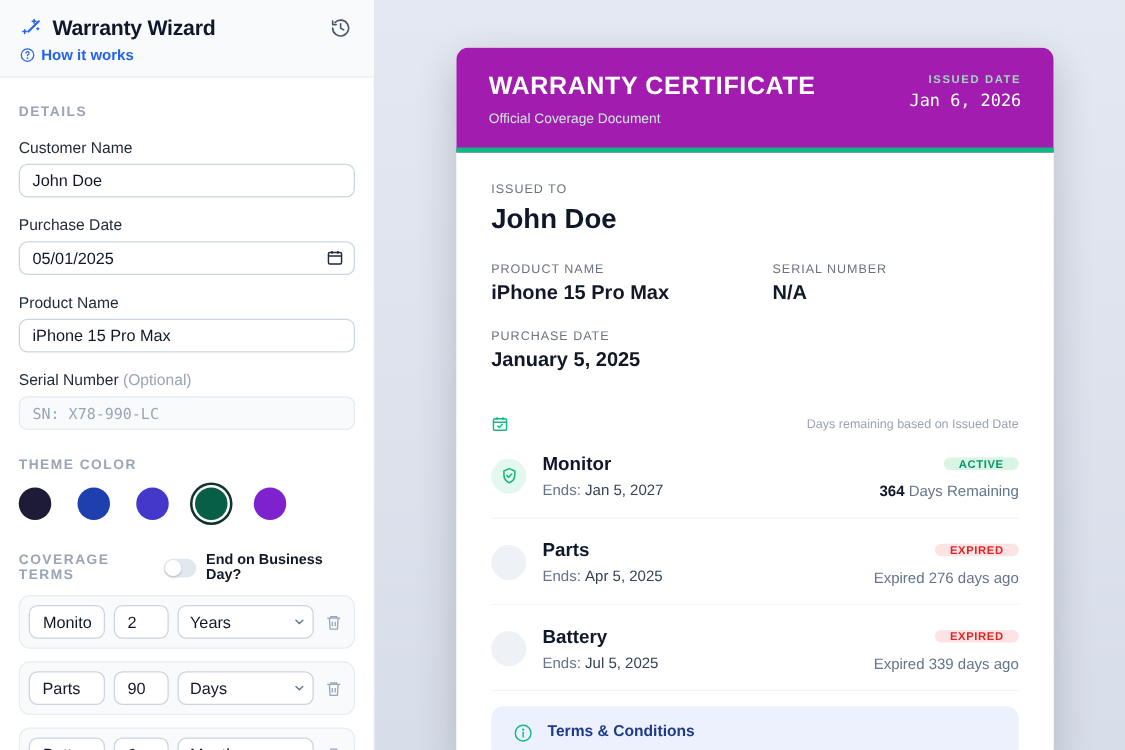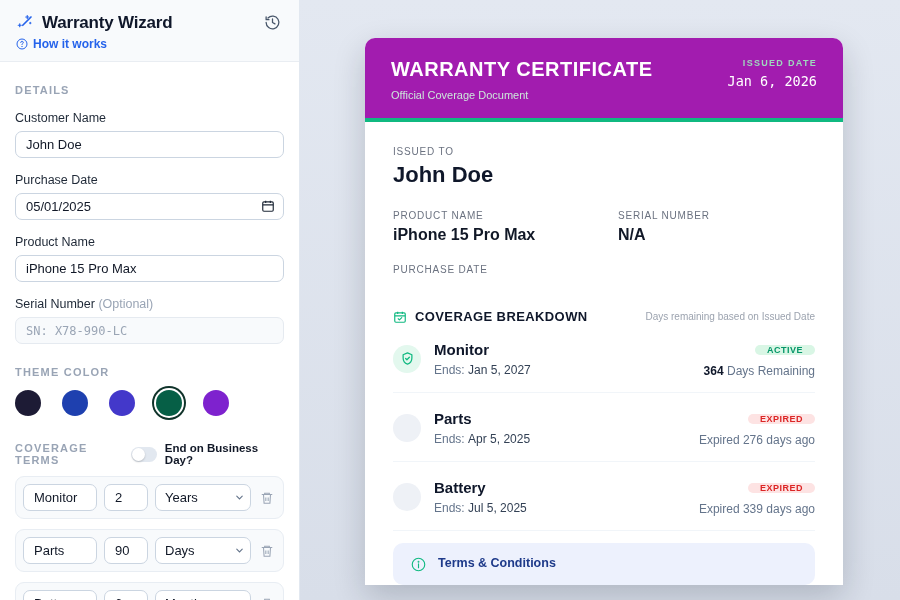--- a/index.html
+++ b/index.html
@@ -26,21 +26,21 @@
   .swatches { display:flex; gap:21px; margin-top:12px; }
   .sw { width:26px; height:26px; border-radius:50%; cursor:pointer; border:none; }
   .sw.selected { box-shadow:0 0 0 2px #fff, 0 0 0 4px #10332a; }
   .cov-head { display:flex; align-items:center; margin-top:26px; }
   .toggle { width:27px; height:15px; border-radius:8px; background:#e2e8f0; position:relative; margin-left:auto; cursor:pointer; }
   .toggle .knob { position:absolute; left:1px; top:1px; width:13px; height:13px; border-radius:50%; background:#fff; box-shadow:0 1px 2px rgba(0,0,0,.2); }
   .toggle-label { font-size:11.5px; font-weight:600; color:#111827; margin-left:8px; }
   .term-card { margin-top:10px; background:#f8fafc; border:1px solid #e8edf3; border-radius:9px; padding:7px; display:flex; gap:7px; align-items:center; }
   .t-name { flex:1; min-width:0; }
   .t-num { width:44px; }
-  .sel-wrap { width:96px; position:relative; }
+  .sel-wrap { width:109px; position:relative; }
   .sel-wrap select { appearance:none; -webkit-appearance:none; width:100%; height:27px; border:1px solid #cbd5e1; border-radius:7px; background:#fff; font-size:13px; color:#111827; padding:0 20px 0 9px; font-family:"Liberation Sans",sans-serif; }
   .sel-wrap svg { position:absolute; right:6px; top:8px; pointer-events:none; }
   .trash { background:none; border:none; color:#9aa5b5; cursor:pointer; display:flex; padding:2px; }
 
   
   .main { flex:1; background:linear-gradient(180deg,#e3e8f1 0%,#d8dee9 100%); padding:38px 0 0 65px; }
   .cert { width:478px; background:#fff; border-radius:10px 10px 0 0; box-shadow:0 12px 32px rgba(15,23,42,.20); overflow:hidden; }
   .cert-head { background:#a21caf; border-bottom:4px solid #10b981; padding:20px 26px 17px; display:flex; justify-content:space-between; align-items:flex-start; }
   .cert-title { font-size:20px; font-weight:800; color:#fff; letter-spacing:.5px; }
   .cert-sub { margin-top:8px; font-size:11px; color:#cde7db; }
@@ -226,31 +226,31 @@
           <div class="meta-value">iPhone 15 Pro Max</div>
         </div>
         <div>
           <div class="meta-label">SERIAL NUMBER</div>
           <div class="meta-value">N/A</div>
         </div>
       </div>
 
       <div class="purchase">
         <div class="meta-label">PURCHASE DATE</div>
+        <div class="meta-value">January 5, 2025</div>
       </div>
 
       <div class="break-head">
         <span style="display:flex">
           <svg width="14" height="14" viewBox="0 0 24 24" fill="none" stroke="#10b981" stroke-width="2">
             <rect x="3" y="5" width="18" height="16" rx="2"></rect>
               <path d="M8 3v4M16 3v4M3 10h18"></path>
               <path d="M9 15l2 2 4-4" stroke-linecap="round" stroke-linejoin="round"></path>
           </svg>
         </span>
-        <span class="break-title">COVERAGE BREAKDOWN</span>
         <span class="break-note">Days remaining based on Issued Date</span>
       </div>
 
       <div class="c-row">
         <div class="c-icon active">
           <svg width="15" height="15" viewBox="0 0 24 24" fill="none" stroke="#10b981" stroke-width="2" stroke-linecap="round" stroke-linejoin="round">
             <path d="M12 3l7 3v5c0 4.5-3 8.5-7 10-4-1.5-7-5.5-7-10V6z"></path>
               <path d="M9 12l2 2 4-4"></path>
           </svg>
         </div>

